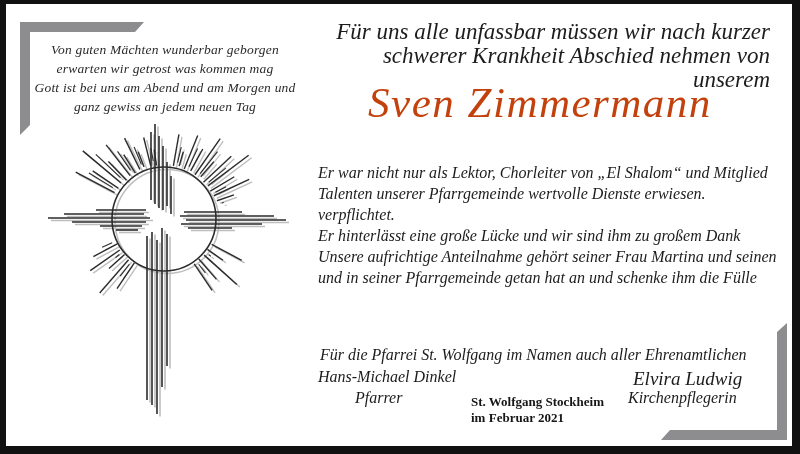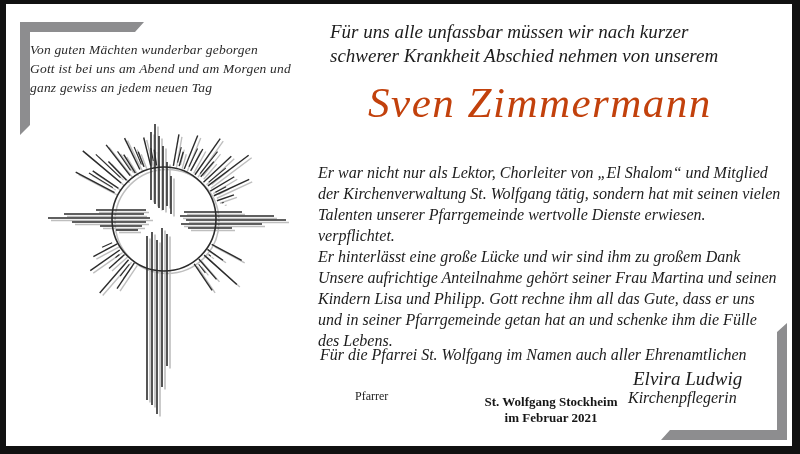--- a/index.html
+++ b/index.html
@@ -11,69 +11,70 @@
   }
   .page{
     position:absolute;left:6px;top:4px;width:786px;height:442px;
     background:#ffffff;color:#1c1c1c;
   }
   .abs{position:absolute;}
   .nowrap{white-space:nowrap;}
 
   .poem{
     left:24px;top:36px;width:270px;
-    text-align:left;font-style:italic;
+    text-align:center;font-style:italic;
     font-size:13.5px;line-height:19px;color:#2a2a2a;
     letter-spacing:.2px;
   }
   .intro{
     left:324px;top:16px;width:440px;
-    text-align:left;font-style:italic;
-    font-size:19px;line-height:24px;
+    text-align:right;font-style:italic;
+    font-size:23px;line-height:24px;
   }
   .name{
     left:314px;top:74px;width:440px;
     text-align:center;font-style:italic;
     font-size:43px;letter-spacing:1.5px;
     color:#c2410c;
   }
   .body-text{
     left:312px;top:146px;width:480px;
     font-style:italic;font-size:16px;line-height:21px;margin-top:12px;
   }
   .closing{
     left:314px;top:342px;width:480px;
     font-style:italic;font-size:16px;
   }
   .sig-name-left{left:312px;top:364px;font-style:italic;font-size:16px;}
-  .sig-role-left{left:349px;top:385px;font-size:12px;}
+  .sig-role-left{left:349px;top:385px;font-style:italic;font-size:16px;}
   .sig-name-right{left:627px;top:364px;font-style:italic;font-size:19px;}
   .sig-role-right{left:622px;top:385px;font-style:italic;font-size:16px;}
   .place-date{
     left:465px;top:390px;width:160px;
-    text-align:center;font-weight:700;
+    font-weight:700;
     font-size:13px;line-height:16px;color:#161616;
   }
   .bracket{position:absolute;pointer-events:none;}
   .cross-wrap{left:24px;top:120px;width:276px;height:310px;}
 </style>
 </head>
 <body>
 
 <div class="page">
 
   <svg class="bracket" style="left:8px;top:12px;" width="140" height="130" viewBox="0 0 140 130">
     <polygon points="6,6 130,6 121,16 16,16 16,109 6,119" fill="#8d8d8f"></polygon>
   </svg>
   <svg class="bracket" style="left:648px;top:314px;" width="140" height="130" viewBox="0 0 140 130">
     <polygon points="133,122 7,122 16,112 123,112 123,14 133,5" fill="#8d8d8f"></polygon>
   </svg>
 
   <div class="abs poem">
     <div>Von guten Mächten wunderbar geborgen</div>
+    <div>erwarten wir getrost was kommen mag</div>
     <div>Gott ist bei uns am Abend und am Morgen und</div>
     <div>ganz gewiss an jedem neuen Tag</div>
   </div>
 
   <div class="abs intro">
     <div>Für uns alle unfassbar müssen wir nach kurzer</div>
     <div>schwerer Krankheit Abschied nehmen von unserem</div>
   </div>
 
   <div class="abs name nowrap">Sven Zimmermann</div>
@@ -220,32 +221,30 @@
         <line x1="154" y1="88" x2="212" y2="88" stroke-width="1.6"></line>
         <line x1="150" y1="92" x2="244" y2="92" stroke-width="1.6"></line>
         <line x1="156" y1="96" x2="256" y2="96" stroke-width="1.6"></line>
         <line x1="151" y1="100" x2="232" y2="100" stroke-width="1.6"></line>
         <line x1="158" y1="104" x2="202" y2="104" stroke-width="1.6"></line>
       </g>
     </svg>
 
   <div class="abs body-text">
     <div class="nowrap">Er war nicht nur als Lektor, Chorleiter von „El Shalom“ und Mitglied</div>
-    <div class="nowrap">der Kirchenverwaltung St. Wolfgang tätig, sondern hat mit seinen vielen</div>
     <div class="nowrap">Talenten unserer Pfarrgemeinde wertvolle Dienste erwiesen.</div>
     <div class="nowrap">verpflichtet.</div>
     <div class="nowrap">Er hinterlässt eine große Lücke und wir sind ihm zu großem Dank</div>
     <div class="nowrap">Unsere aufrichtige Anteilnahme gehört seiner Frau Martina und seinen</div>
-    <div class="nowrap">Kindern Lisa und Philipp. Gott rechne ihm all das Gute, dass er uns</div>
     <div class="nowrap">und in seiner Pfarrgemeinde getan hat an und schenke ihm die Fülle</div>
-    <div class="nowrap">des Lebens.</div>
   </div>
 
   <div class="abs closing nowrap">Für die Pfarrei St. Wolfgang im Namen auch aller Ehrenamtlichen</div>
 
+  <div class="abs sig-name-left nowrap">Hans-Michael Dinkel</div>
   <div class="abs sig-role-left nowrap">Pfarrer</div>
 
   <div class="abs sig-name-right nowrap">Elvira Ludwig</div>
   <div class="abs sig-role-right nowrap">Kirchenpflegerin</div>
 
   <div class="abs place-date">
     <div>St. Wolfgang Stockheim</div>
     <div>im Februar 2021</div>
   </div>
 

